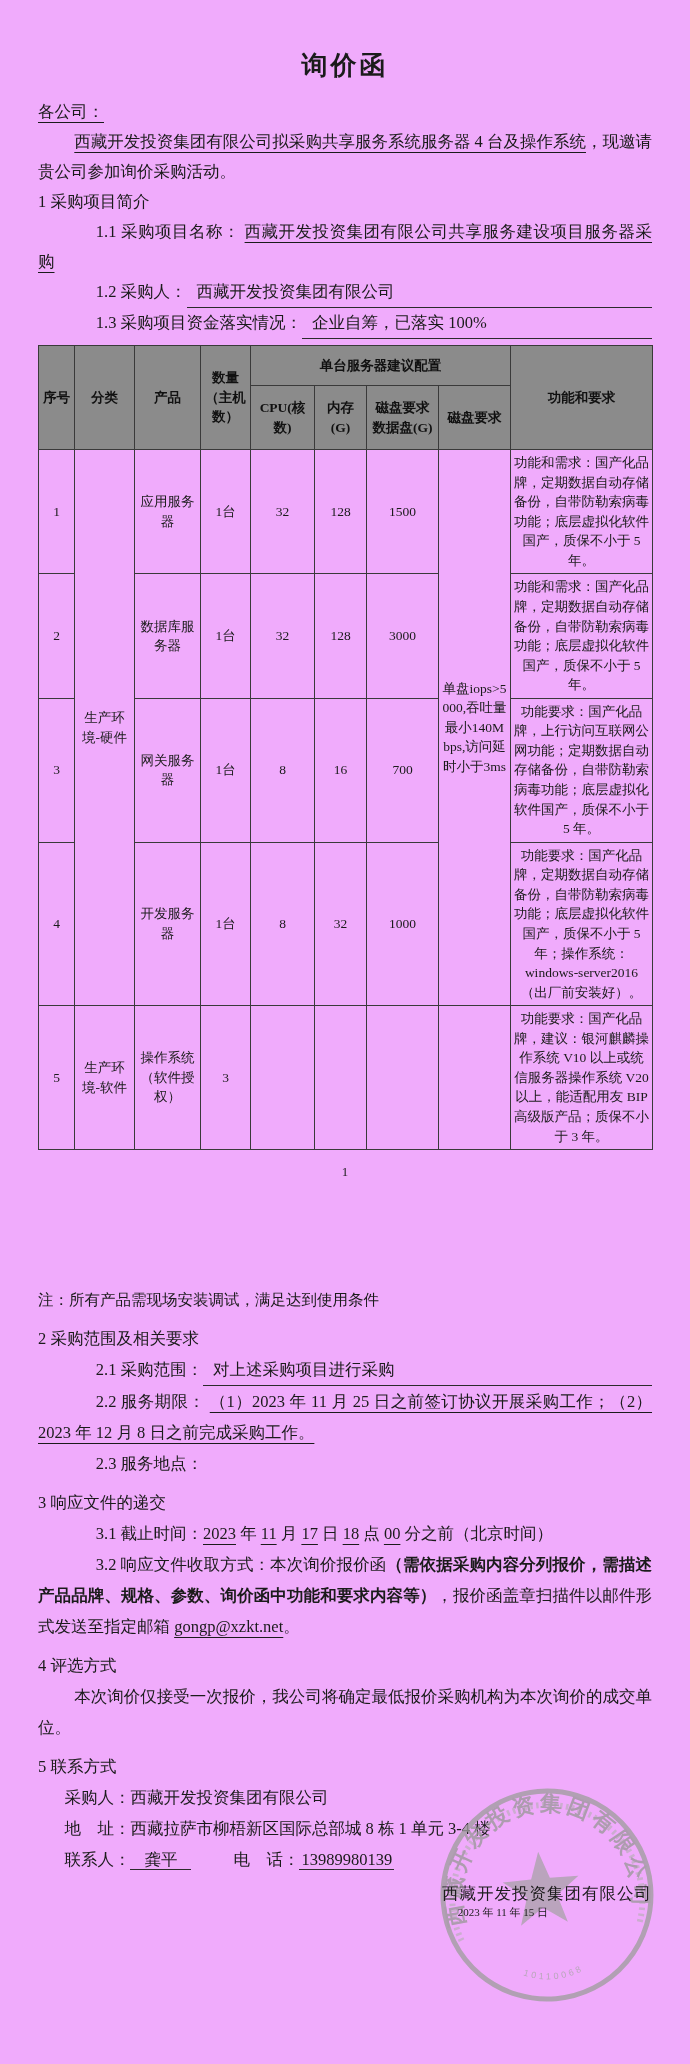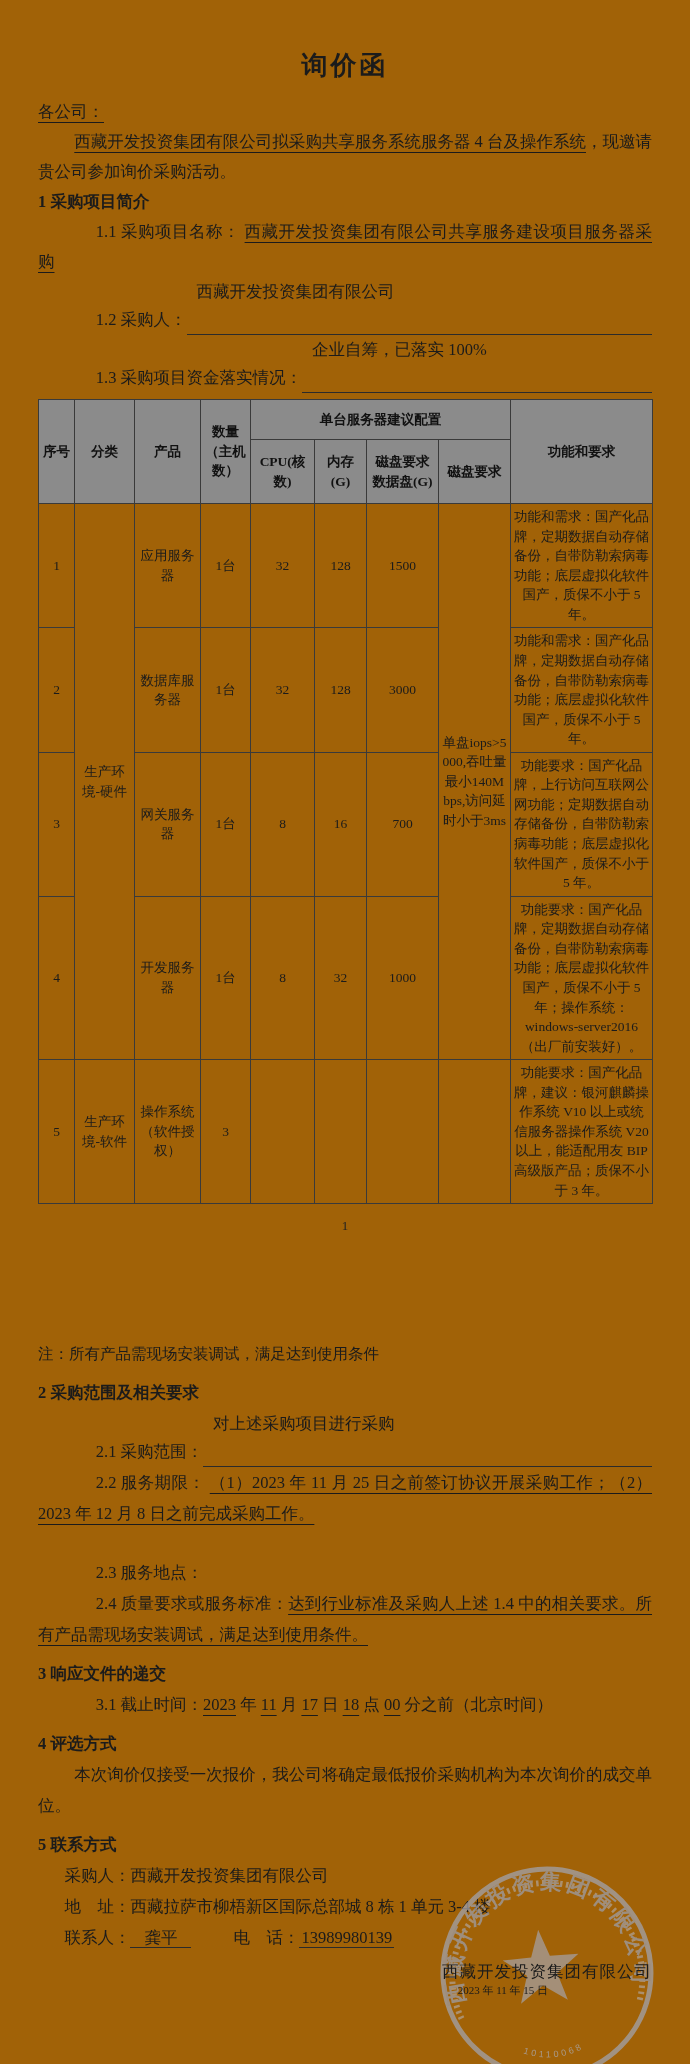--- a/index.html
+++ b/index.html
@@ -1,41 +1,41 @@
 <!DOCTYPE html>
 <html><head>
 <meta charset="utf-8">
 <style>
   html,body{margin:0;padding:0;background:#e8e8e8;}
   .sheet{
     position:relative;
     width:690px;height:2064px;
     margin:0 auto;
-    background:#a16207;
+    background:#f0abfc;
     color:#1b1b1b;
     font-family:"Liberation Serif","DejaVu Serif",serif;
     overflow:hidden;
   }
   .pg{padding:0 38px;}
   .pg1{padding-top:48px;}
   .pg2{padding-top:100px;}
   .title{
     margin:0 0 14px 0;
     text-align:center;
     font-size:26px;font-weight:bold;letter-spacing:3px;
   }
   .line{margin:0;font-size:16.5px;line-height:30px;text-align:justify;}
   .pg2 .line{line-height:31px;}
-  .h{font-weight:bold;}
+  .h{font-weight:normal;}
   .h.sp{margin-top:8px;}
   .indent-intro{text-indent:2.2em;}
   .item{text-indent:3.5em;}
   .u{text-decoration:underline;text-underline-offset:5px;text-decoration-thickness:1px;}
   .fill{display:flex;text-indent:0;}
-  .fill .lbl{flex:none;white-space:nowrap;padding-left:3.5em;margin-top:28px;}
+  .fill .lbl{flex:none;white-space:nowrap;padding-left:3.5em;}
   .fill .val{flex:1;border-bottom:1px solid #2b2b2b;padding-left:10px;white-space:nowrap;}
   .note-line{font-size:15.5px;}
   .b{font-weight:bold;}
   .contact{text-indent:1.6em;}
   .contact .gap{display:inline-block;width:42px;}
   .uname{border-bottom:1px solid #2b2b2b;padding:0 14px;}
   .uphone{border-bottom:1px solid #2b2b2b;padding:0 2px;}
 
   table.spec{
     margin-top:6px;
@@ -209,26 +209,26 @@
         <span class="lbl">2.1 采购范围：</span>
         <span class="val">对上述采购项目进行采购</span>
       </div>
 
     <p class="line item"><span>2.2 服务期限： </span><span class="u">（1）2023 年 11 月 25 日之前签订协议开展采购工作；（2）2023 年 12 月 8 日之前完成采购工作。</span></p>
 
     <div class="line fill">
         <span class="lbl">2.3 服务地点：</span>
       </div>
 
-    <p class="line item"><span>2.4 质量要求或服务标准：</span><span class="u">达到行业标准及采购人上述 1.4 中的相关要求。所有产品需现场安装调试，满足达到使用条件。</span></p>
 
     <p class="line h sp">3 响应文件的递交</p>
 
     <p class="line item"><span>3.1 截止时间：</span><span class="u">2023</span><span> 年 </span><span class="u">11</span><span> 月 </span><span class="u">17</span><span> 日 </span><span class="u">18</span><span> 点 </span><span class="u">00</span><span> 分之前（北京时间）</span></p>
 
+    <p class="line item"><span>3.2 响应文件收取方式：本次询价报价函</span><span class="b">（需依据采购内容分列报价，需描述产品品牌、规格、参数、询价函中功能和要求内容等）</span><span>，报价函盖章扫描件以邮件形式发送至指定邮箱 </span><span class="u">gongp@xzkt.net</span><span>。</span></p>
 
     <p class="line h sp">4 评选方式</p>
 
     <p class="line indent-intro">本次询价仅接受一次报价，我公司将确定最低报价采购机构为本次询价的成交单位。</p>
 
     <p class="line h sp">5 联系方式</p>
 
     <p class="line contact"><span>采购人：</span><span>西藏开发投资集团有限公司</span></p>
 
     <p class="line contact"><span>地　址：</span><span>西藏拉萨市柳梧新区国际总部城 8 栋 1 单元 3-4 楼</span></p>

